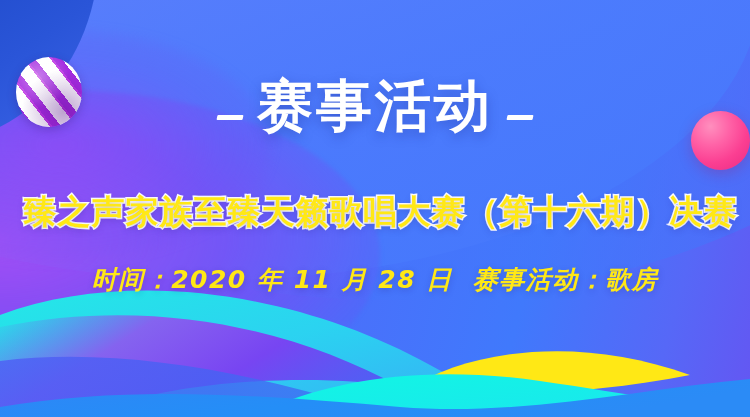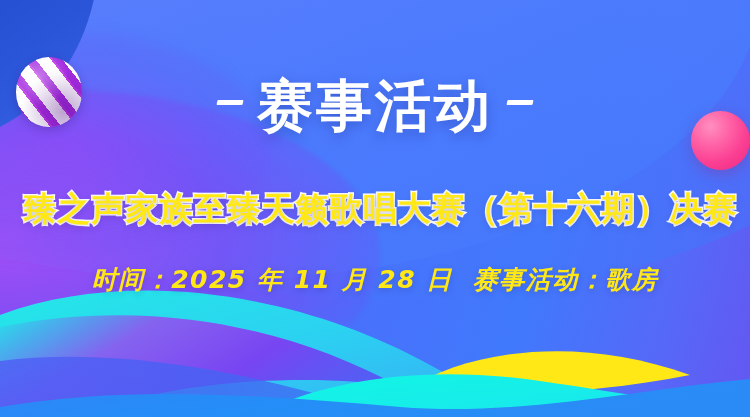--- a/index.html
+++ b/index.html
@@ -93,21 +93,21 @@
   
   .content {
     position: absolute;
     left: 0; right: 0; top: 0;
     text-align: center;
   }
   .title-row {
     position: absolute;
     top: 78px; left: 0; right: 0;
     display: flex;
-    align-items: flex-start;
+    align-items: center;
     justify-content: center;
     gap: 14px;
   }
   .dash {
     display: block;
     width: 26px; height: 5px;
     background: #ffffff;
     border-radius: 1px;
     transform: skewX(-12deg);
     margin-top: 22px;
@@ -128,21 +128,21 @@
     top: 194px; left: 0; right: 0;
     font-size: 33px;
     font-weight: 700;
     color: #ffe815;
     letter-spacing: 1px;
     white-space: nowrap;
     line-height: 1.1;
     -webkit-text-stroke: 3px #ffffff;
     paint-order: stroke fill;
     text-shadow: 0 3px 7px rgba(40,30,130,.28);
-    font-family: Liberation Mono, monospace;
+    font-family: Liberation Sans, sans-serif;
     padding-left: 11px;
   }
 
   .meta {
     position: absolute;
     top: 263px; left: 0; right: 0;
     font-size: 25px;
     font-weight: 600;
     font-style: italic;
     color: #ffe815;
@@ -216,17 +216,17 @@
 
     <div class="title-row">
       <span class="dash"></span>
       <span class="main-title">赛事活动</span>
       <span class="dash"></span>
     </div>
 
     <div class="subtitle">臻之声家族至臻天籁歌唱大赛（第十六期）决赛</div>
 
     <div class="meta">
-      <span>时间：</span><span>2025 年 11 月 28 日</span><span class="gap"></span><span>赛事活动：</span><span>歌房</span>
+      <span>时间：</span><span>2020 年 11 月 28 日</span><span class="gap"></span><span>赛事活动：</span><span>歌房</span>
     </div>
 
   </div>
 </div>
 
 </body></html>

